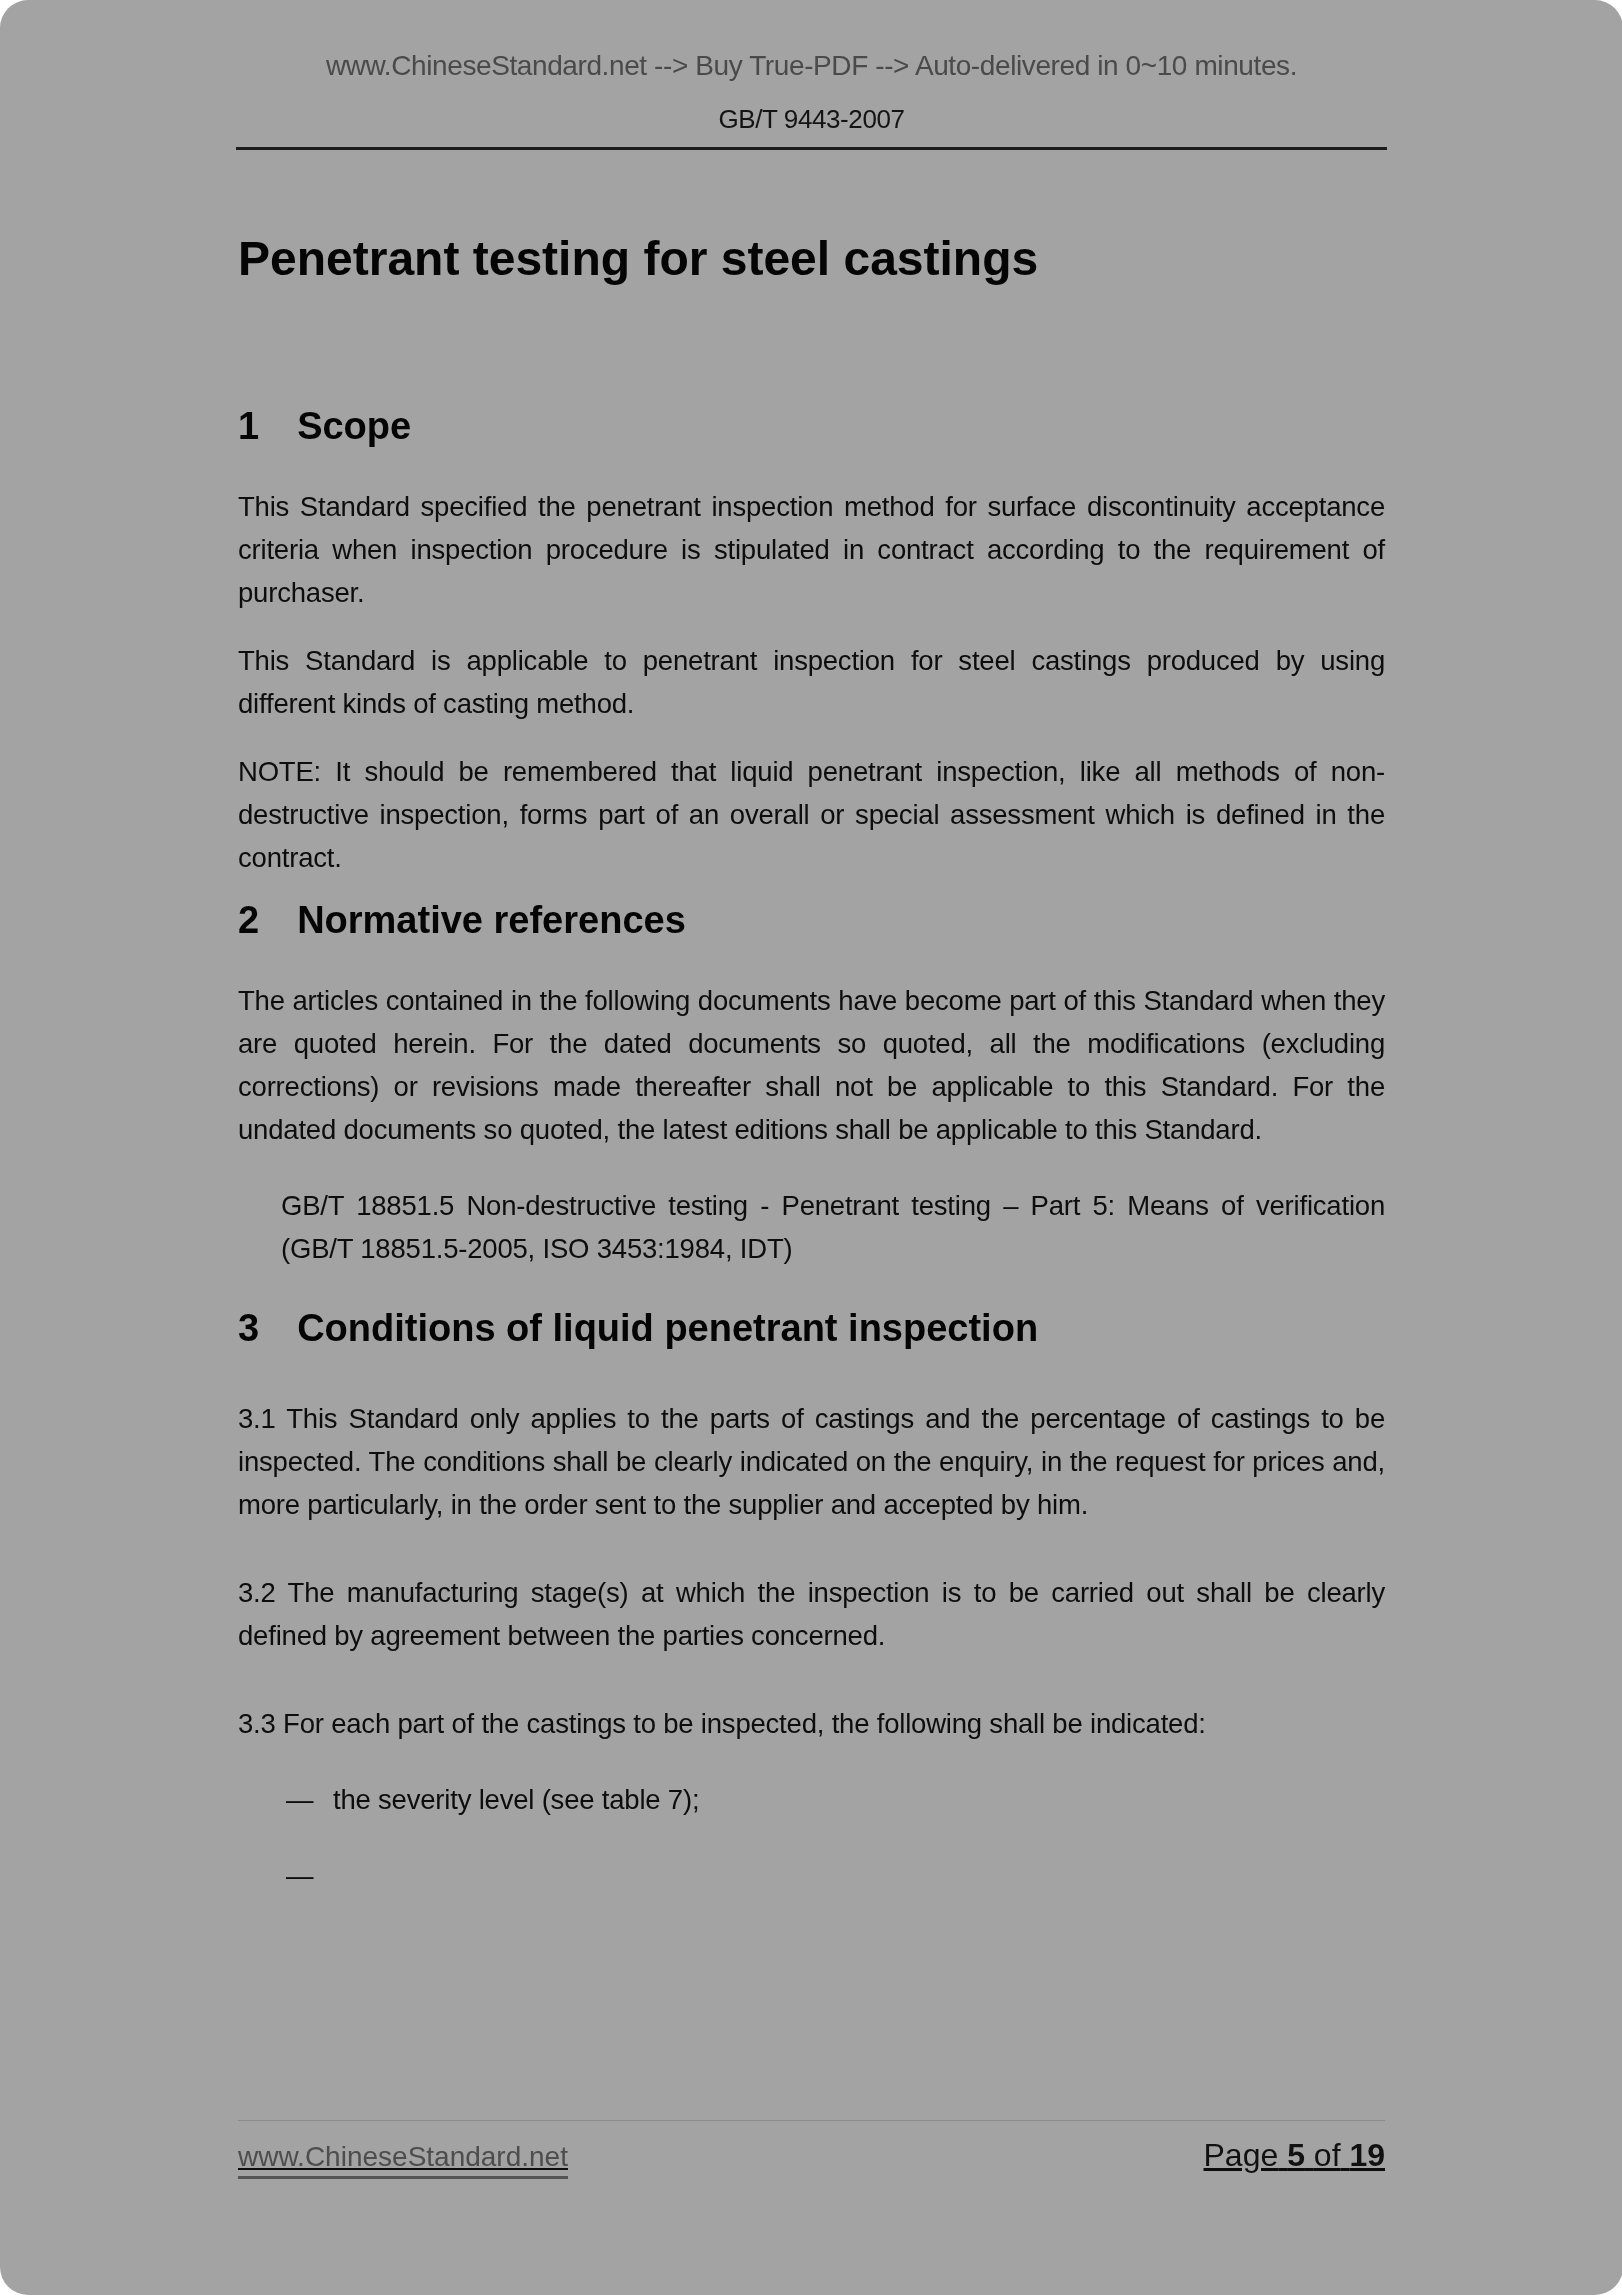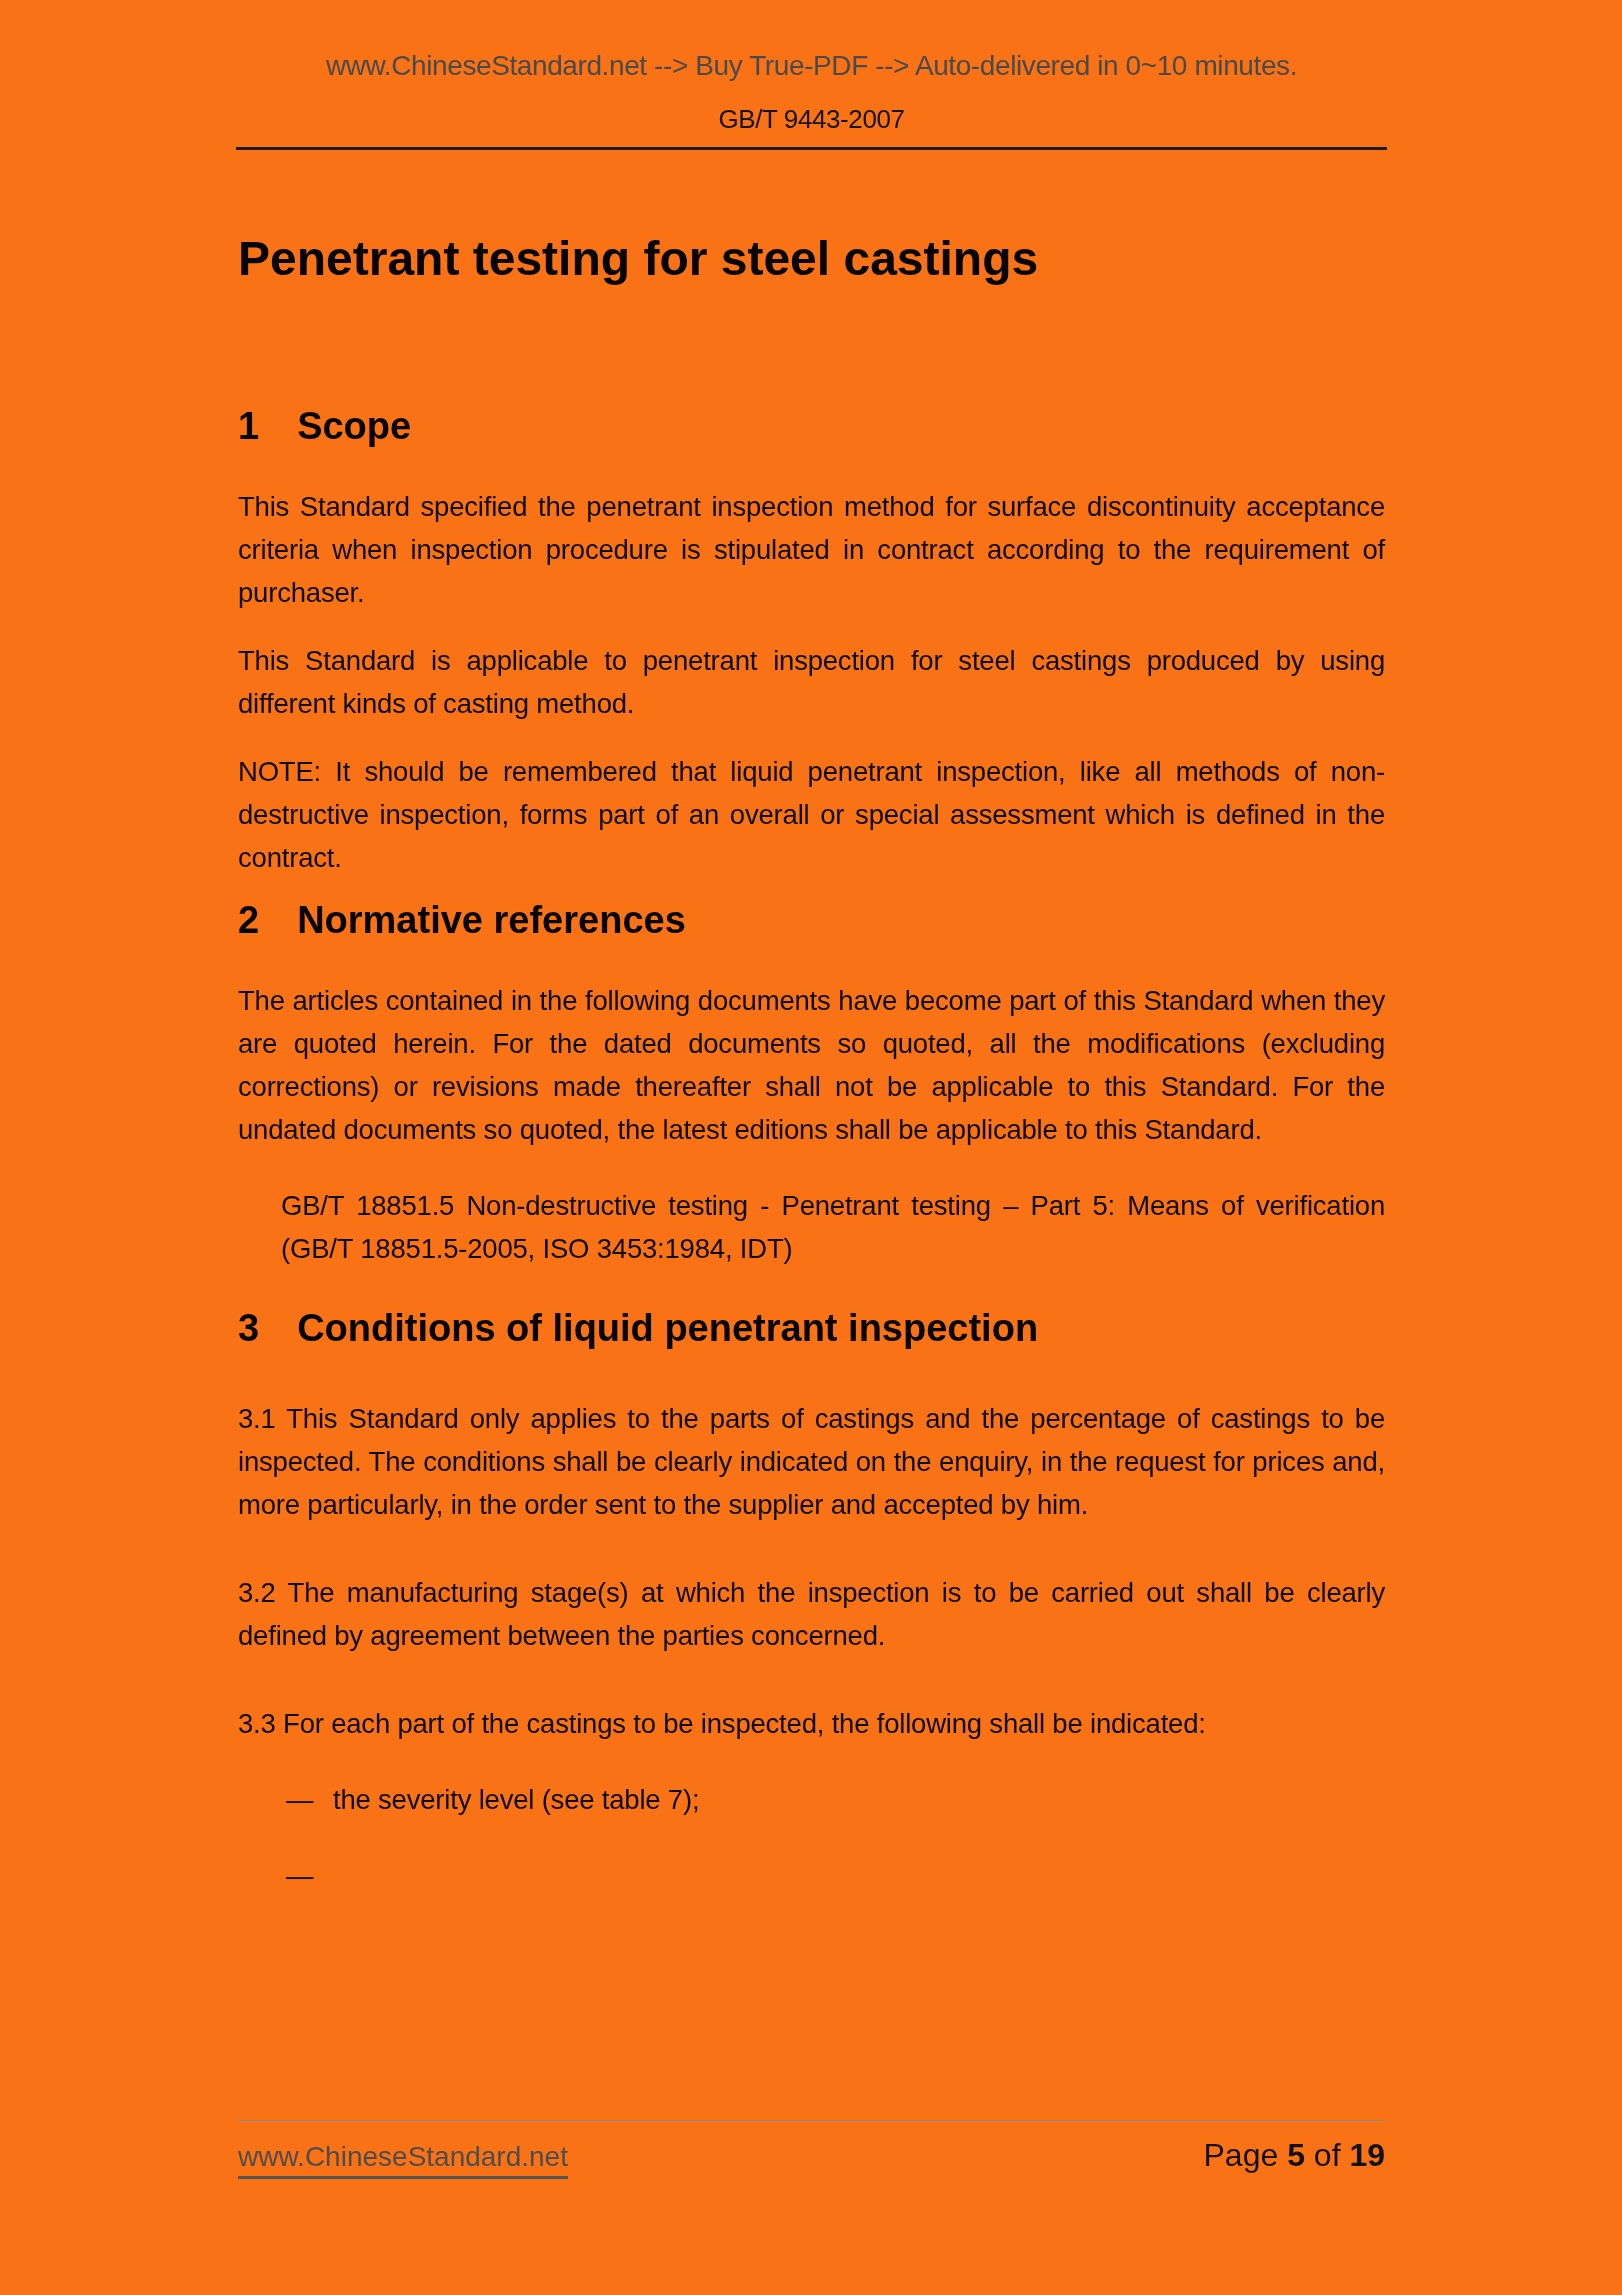--- a/index.html
+++ b/index.html
@@ -4,24 +4,25 @@
 <style>
   html, body {
     margin: 0;
     padding: 0;
     background: #ffffff;
   }
   .page {
     position: relative;
     width: 1623px;
     height: 2295px;
-    background: #f97316;
+    background: #a3a3a3;
     overflow: hidden;
     font-family: "Liberation Sans", "DejaVu Sans", sans-serif;
     color: #0d0d0d;
+    border-radius: 28px;
   }
   
   .banner {
     margin-top: 48px;
     text-align: center;
     font-size: 28px;
     line-height: 35px;
     color: #4a4a4a;
     letter-spacing: -0.4px;
   }
@@ -94,20 +95,21 @@
   }
   .footer-rule {
     height: 0;
     border-top: 1.7px solid #8a8a8a;
   }
   .footer-row {
     margin-top: 18.3px;
     display: flex;
     justify-content: space-between;
     align-items: baseline;
+    text-decoration: underline;
   }
   .site-link {
     font-size: 28px;
     line-height: 33px;
     color: #4d4d4d;
     text-decoration: none;
     border-bottom: 3.3px solid #555555;
     padding-bottom: 2.5px;
     cursor: pointer;
   }

